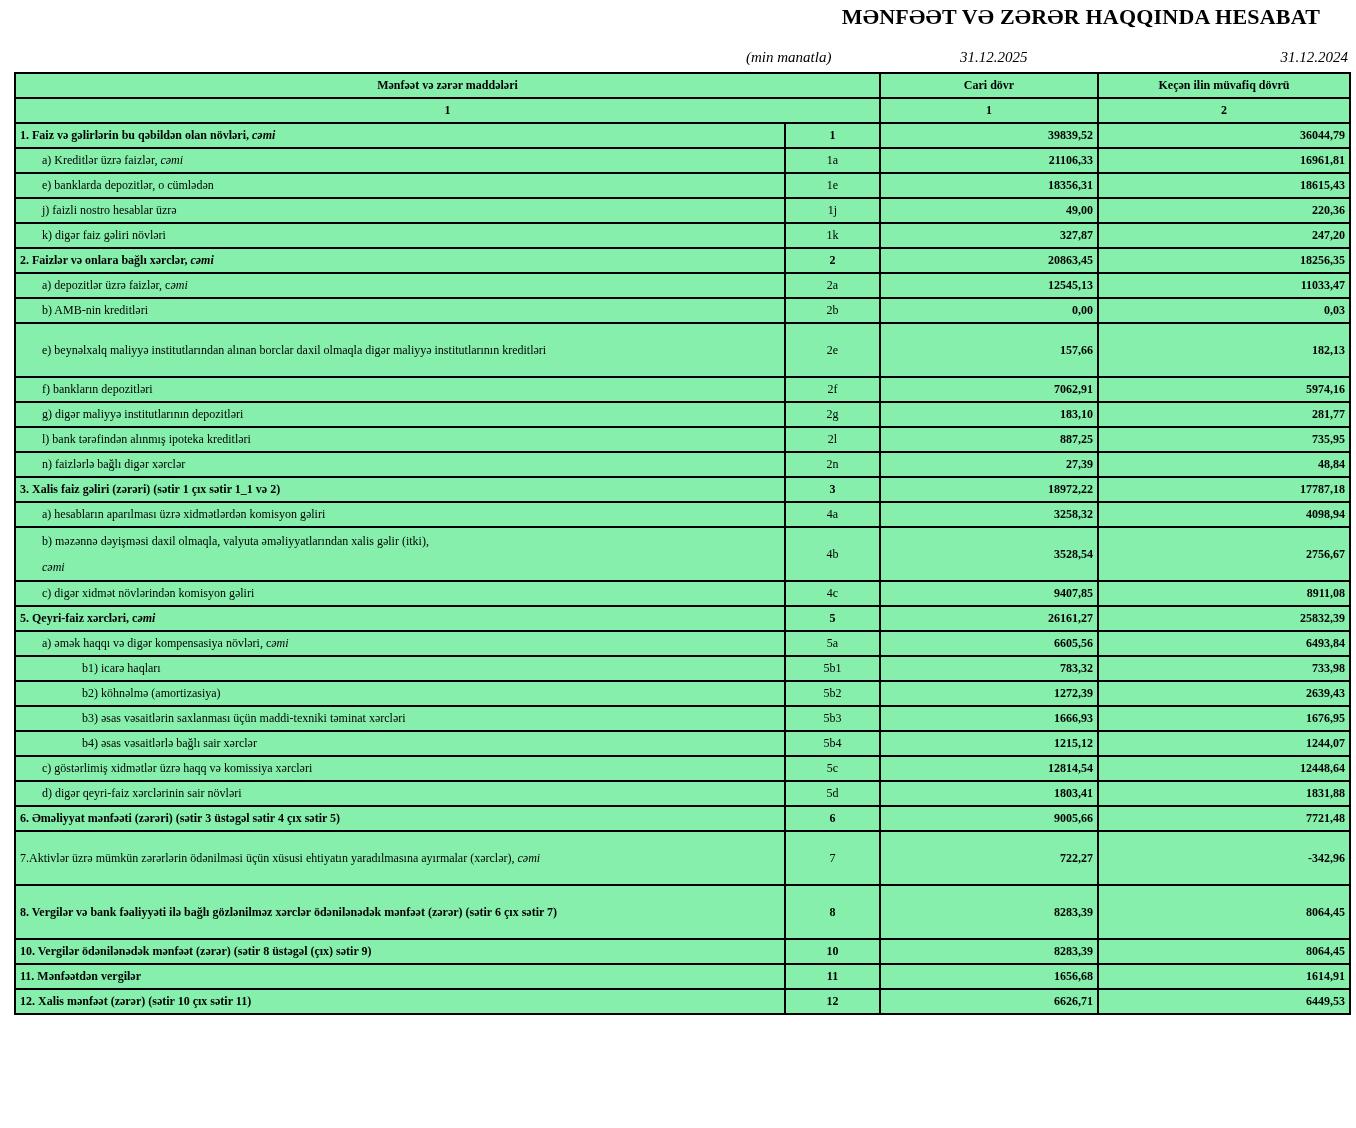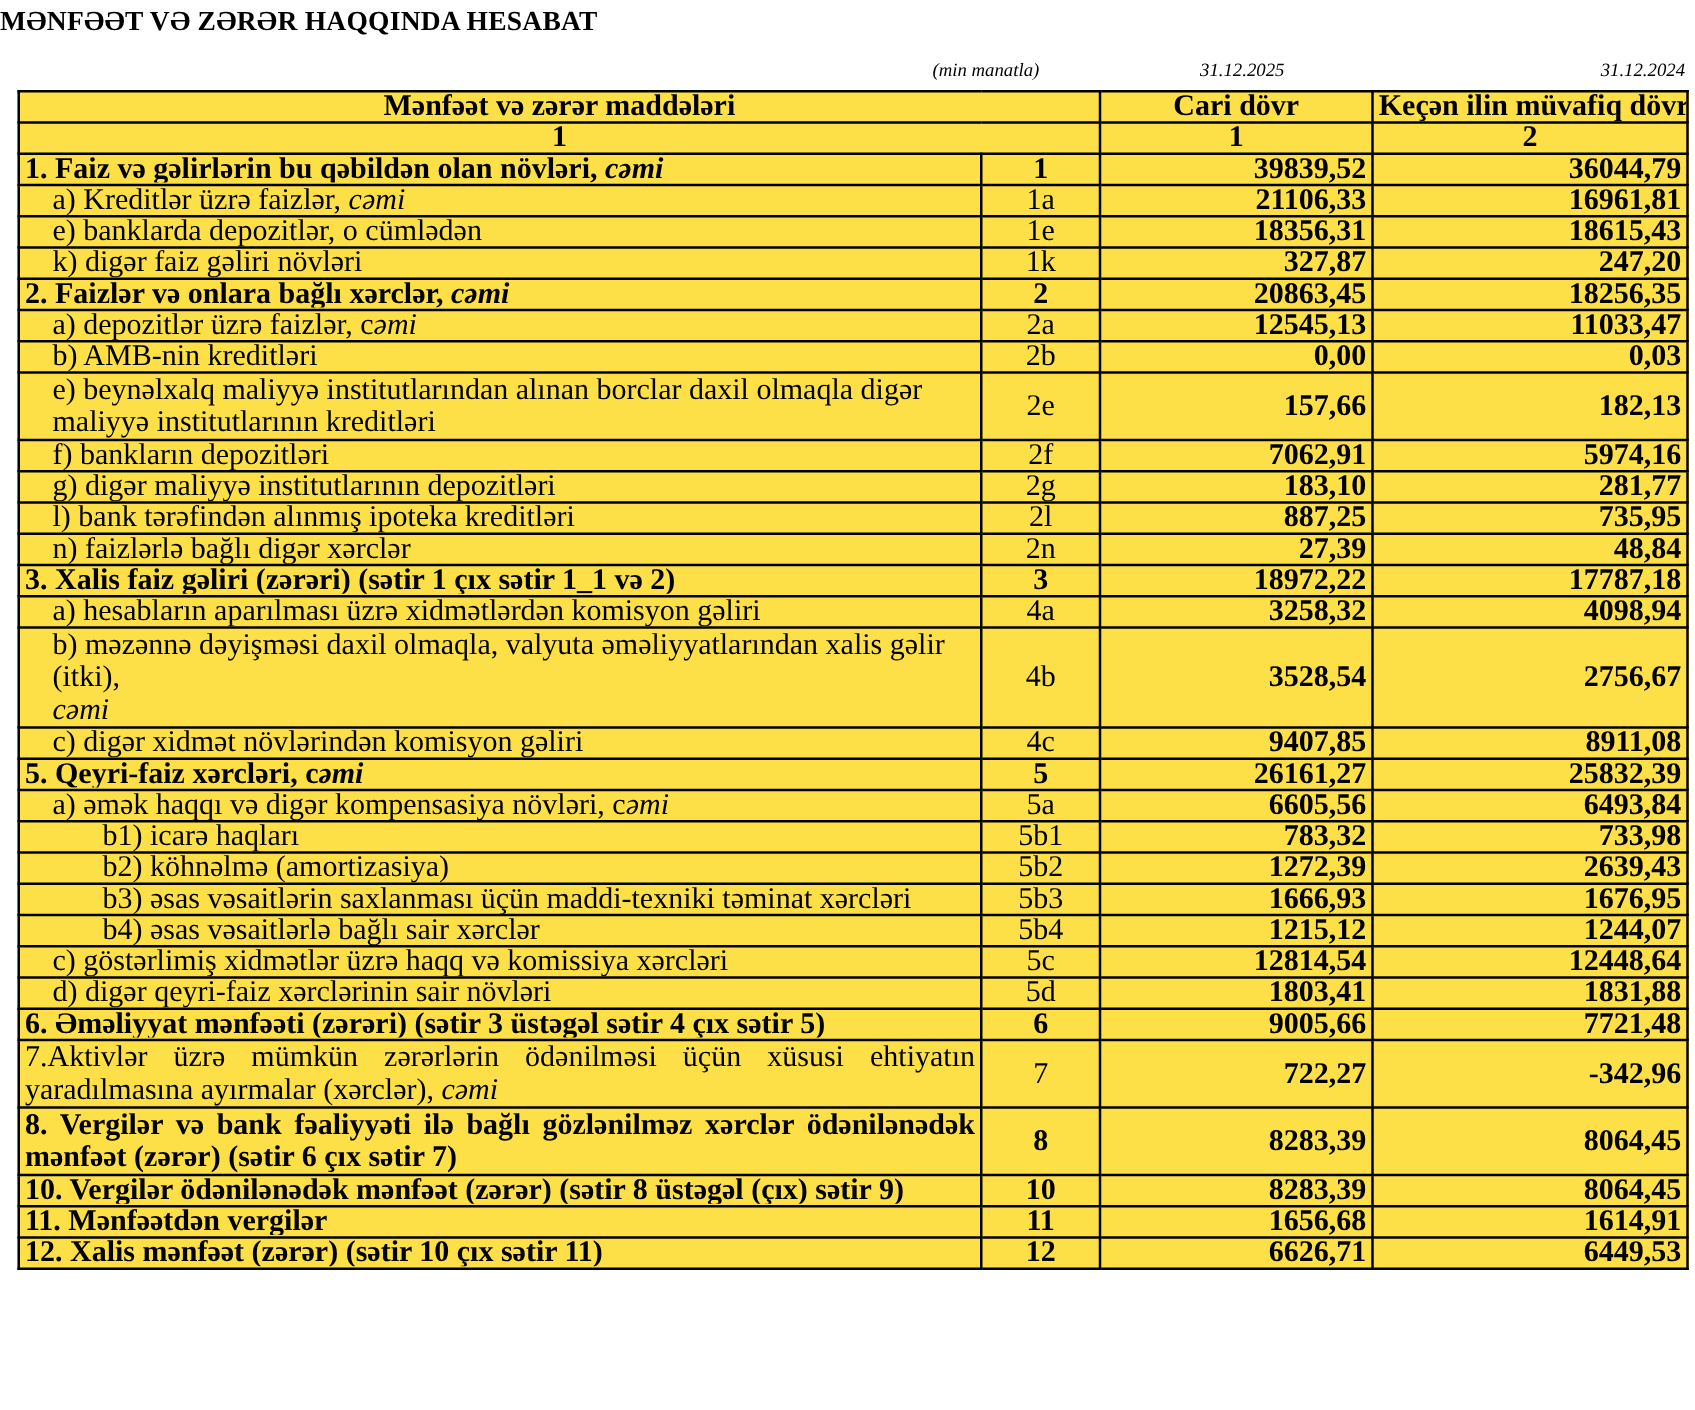--- a/index.html
+++ b/index.html
@@ -1,34 +1,34 @@
 <!DOCTYPE html>
 <html><head>
   <meta charset="utf-8">
   <style>
     html, body { margin: 0; padding: 0; background: #ffffff; }
     body {
       width: 1356px; height: 1128px; position: relative; overflow: hidden;
       font-family: "Liberation Serif", "DejaVu Serif", serif; color: #000;
     }
     .title {
-      position: absolute; top: 4px; left: 0; width: 1320px; text-align: left;
+      position: absolute; top: 4px; left: 0; width: 1320px; text-align: right;
       font-weight: bold; font-size: 22px; letter-spacing: 0.2px;
     }
     .meta {
       position: absolute; top: 49px; font-style: italic; font-size: 15px;
     }
     .meta.unit { left: 746px; }
     .meta.d1 { left: 960px; }
     .meta.d2 { right: 8px; text-align: right; }
     table.report {
       position: absolute; top: 72px; left: 14px;
       width: 1335px; border-collapse: collapse; table-layout: fixed;
-      background: #fde047;
-      font-size: 24px;
+      background: #86efac;
+      font-size: 12px;
     }
     table.report td, table.report th {
       border: 2px solid #000;
       padding: 0 4px;
       height: 23px; line-height: 23px;
       vertical-align: middle;
       overflow: hidden;
     }
     col.c-label { width: 770px; }
     col.c-code { width: 95px; }
@@ -89,20 +89,26 @@
         <td class="num">21106,33</td>
         <td class="num">16961,81</td>
       </tr>
     <tr>
         <td class="label lvl1"><span>e) banklarda depozitlər, o cümlədən</span><span class="it"></span></td>
         <td class="code">1e</td>
         <td class="num">18356,31</td>
         <td class="num">18615,43</td>
       </tr>
     <tr>
+        <td class="label lvl1"><span>j) faizli nostro hesablar üzrə</span><span class="it"></span></td>
+        <td class="code">1j</td>
+        <td class="num">49,00</td>
+        <td class="num">220,36</td>
+      </tr>
+    <tr>
         <td class="label lvl1"><span>k) digər faiz gəliri növləri</span><span class="it"></span></td>
         <td class="code">1k</td>
         <td class="num">327,87</td>
         <td class="num">247,20</td>
       </tr>
     <tr class="main">
         <td class="label"><span>2. Faizlər və onlara bağlı xərclər, </span><span class="it">cəmi</span></td>
         <td class="code">2</td>
         <td class="num">20863,45</td>
         <td class="num">18256,35</td>

